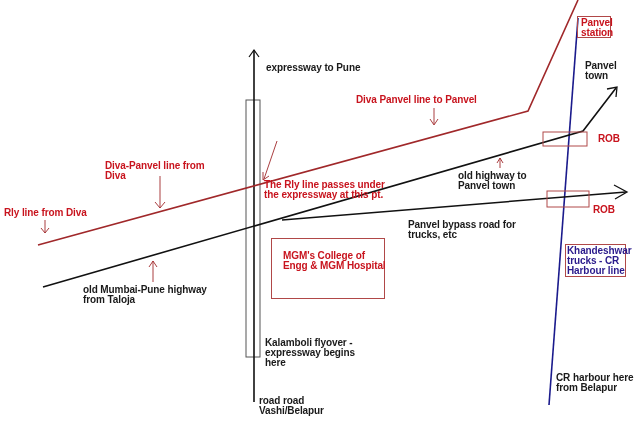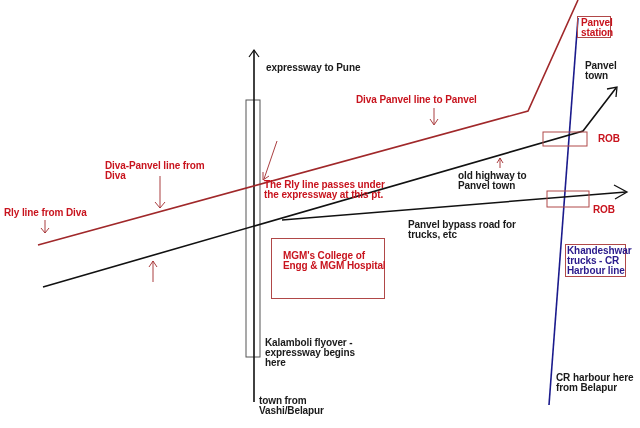--- a/index.html
+++ b/index.html
@@ -104,29 +104,33 @@
     <div>Engg &amp; MGM Hospital</div>
   </div>
 
   <div class="box" style="left:565px; top:244px; width:61px; height:33px;"></div>
   <div class="lbl navy" style="left:567px; top:246px;">
     <div>Khandeshwar</div>
     <div>trucks - CR</div>
     <div>Harbour line</div>
   </div>
 
+  <div class="lbl black" style="left:83px; top:285px;">
+    <div>old Mumbai-Pune highway</div>
+    <div>from Taloja</div>
+  </div>
 
   <div class="lbl black" style="left:265px; top:338px;">
     <div>Kalamboli flyover -</div>
     <div>expressway begins</div>
     <div>here</div>
   </div>
 
   <div class="lbl black" style="left:259px; top:396px;">
-    <div>town from</div>
+    <div>road road</div>
     <div>Vashi/Belapur</div>
   </div>
 
   <div class="lbl black" style="left:556px; top:373px;">
     <div>CR harbour here</div>
     <div>from Belapur</div>
   </div>
 
 </div>
 

